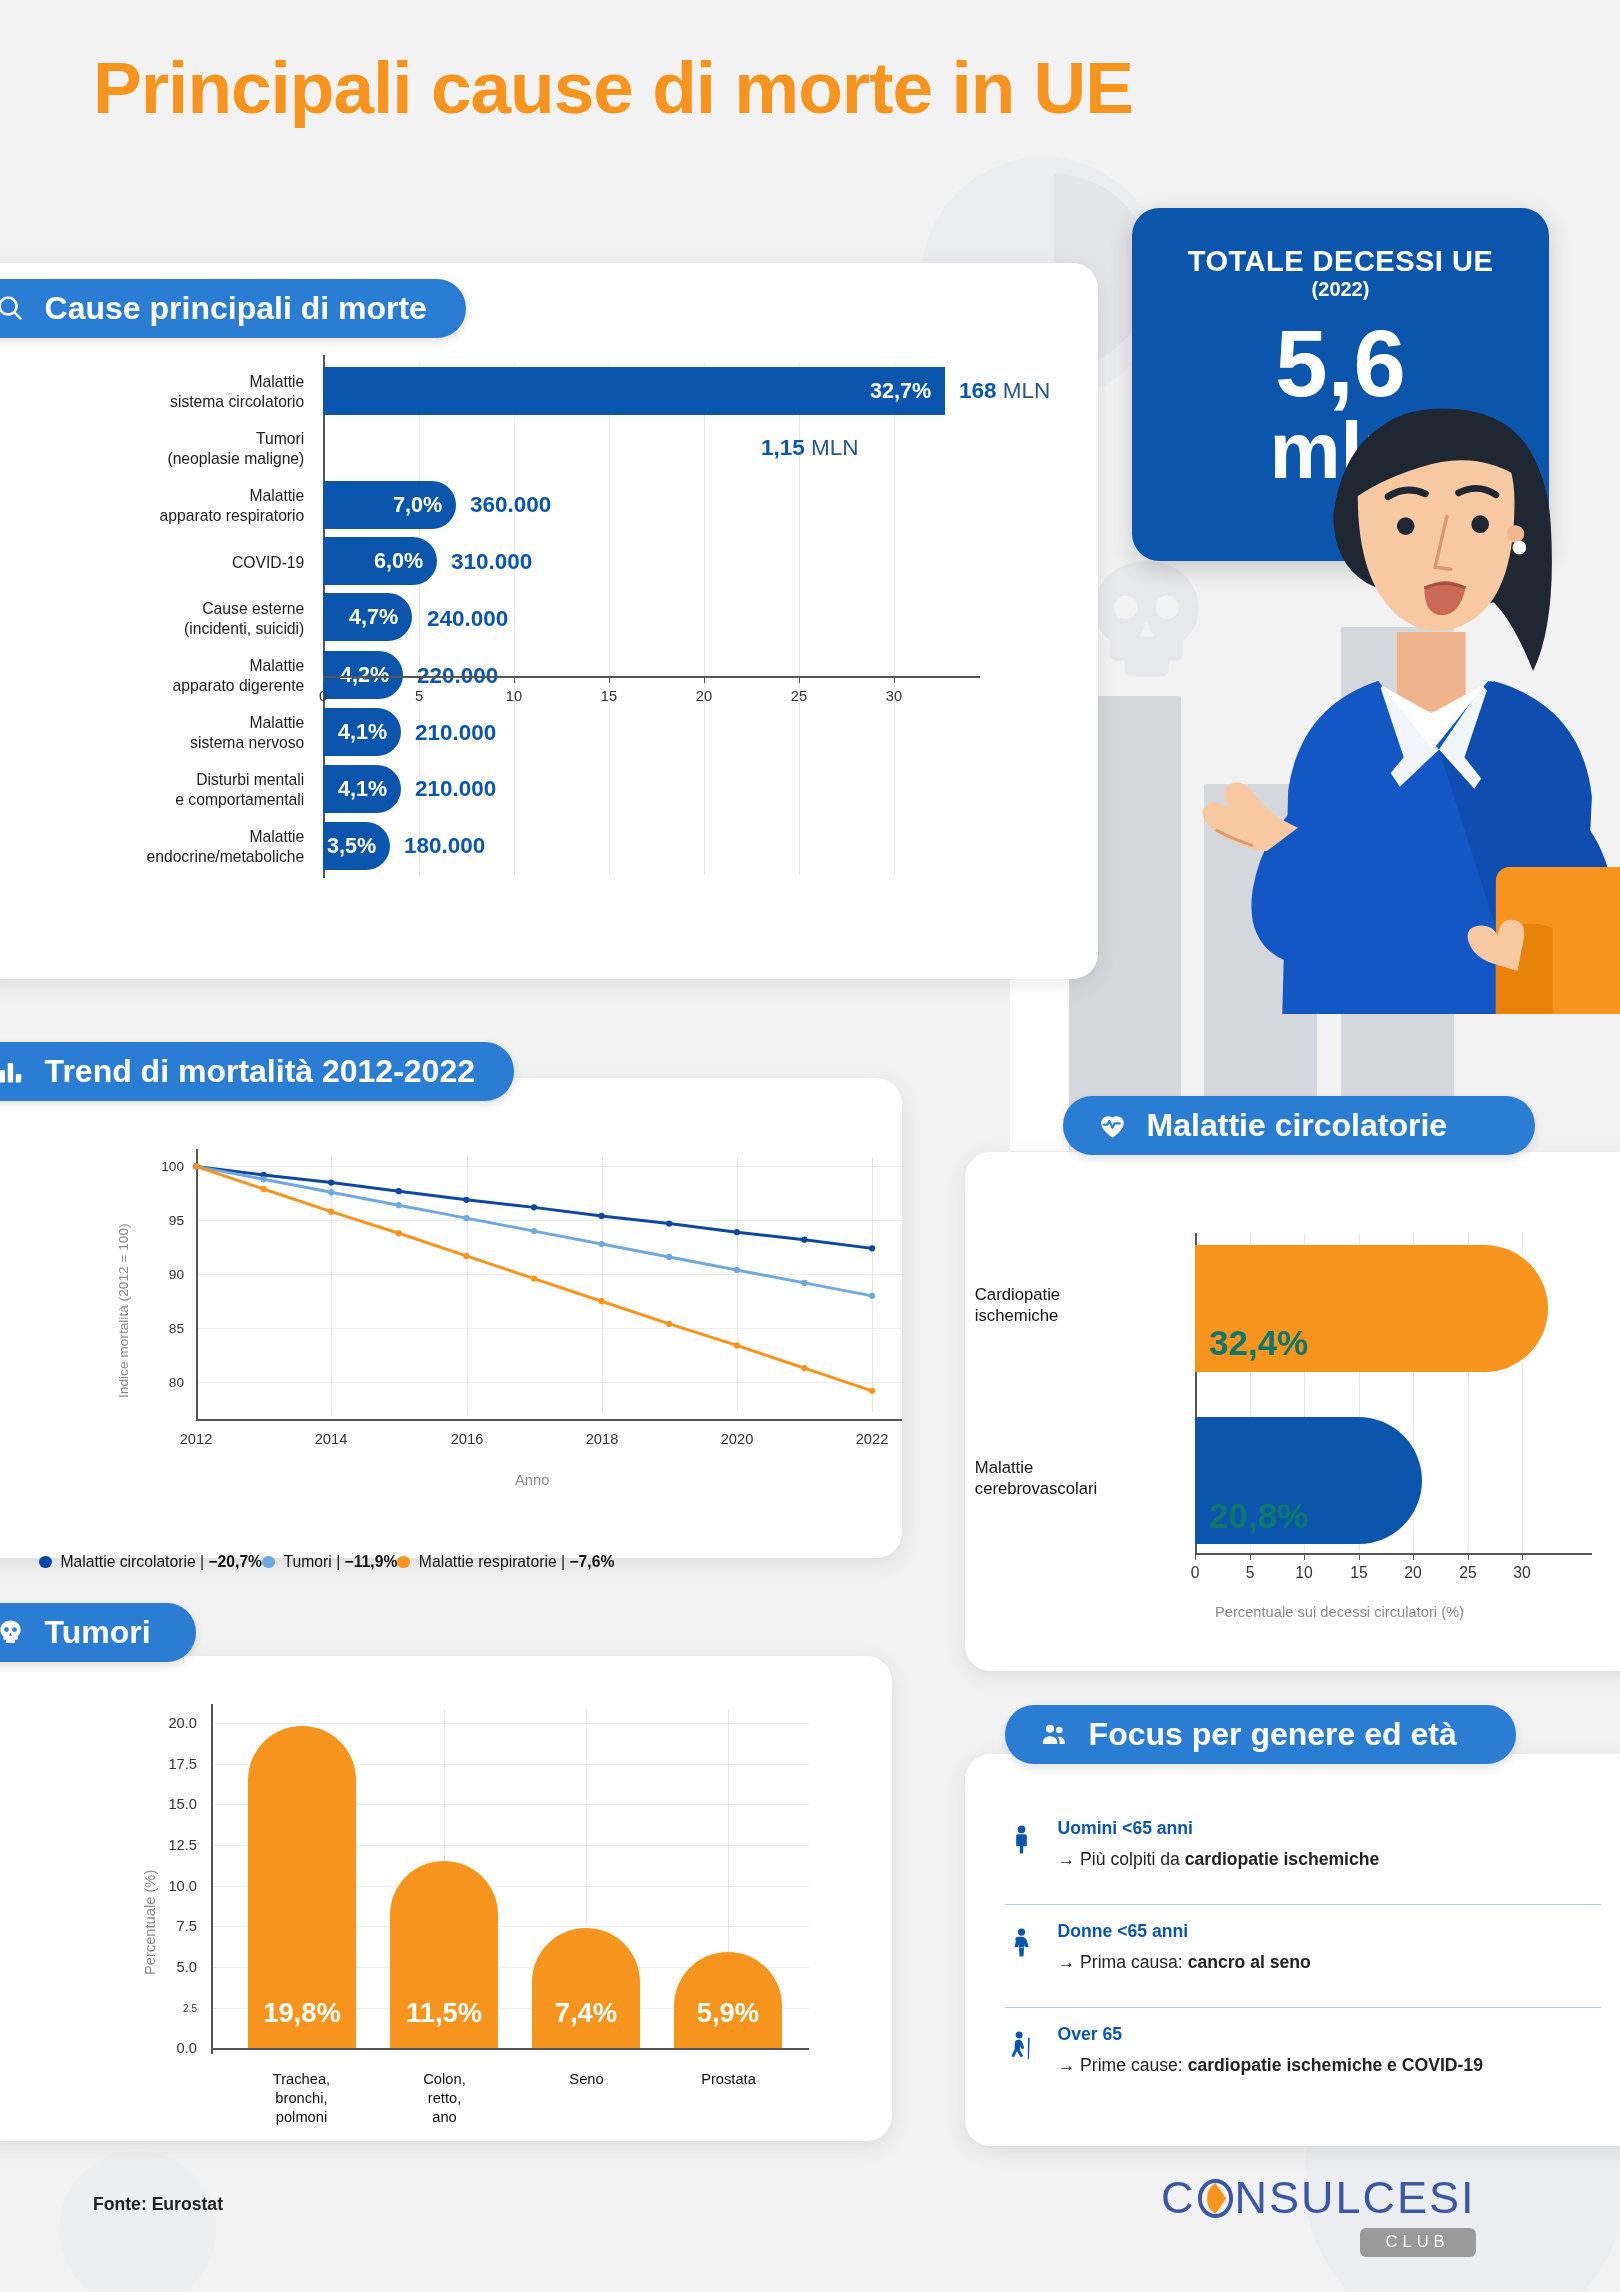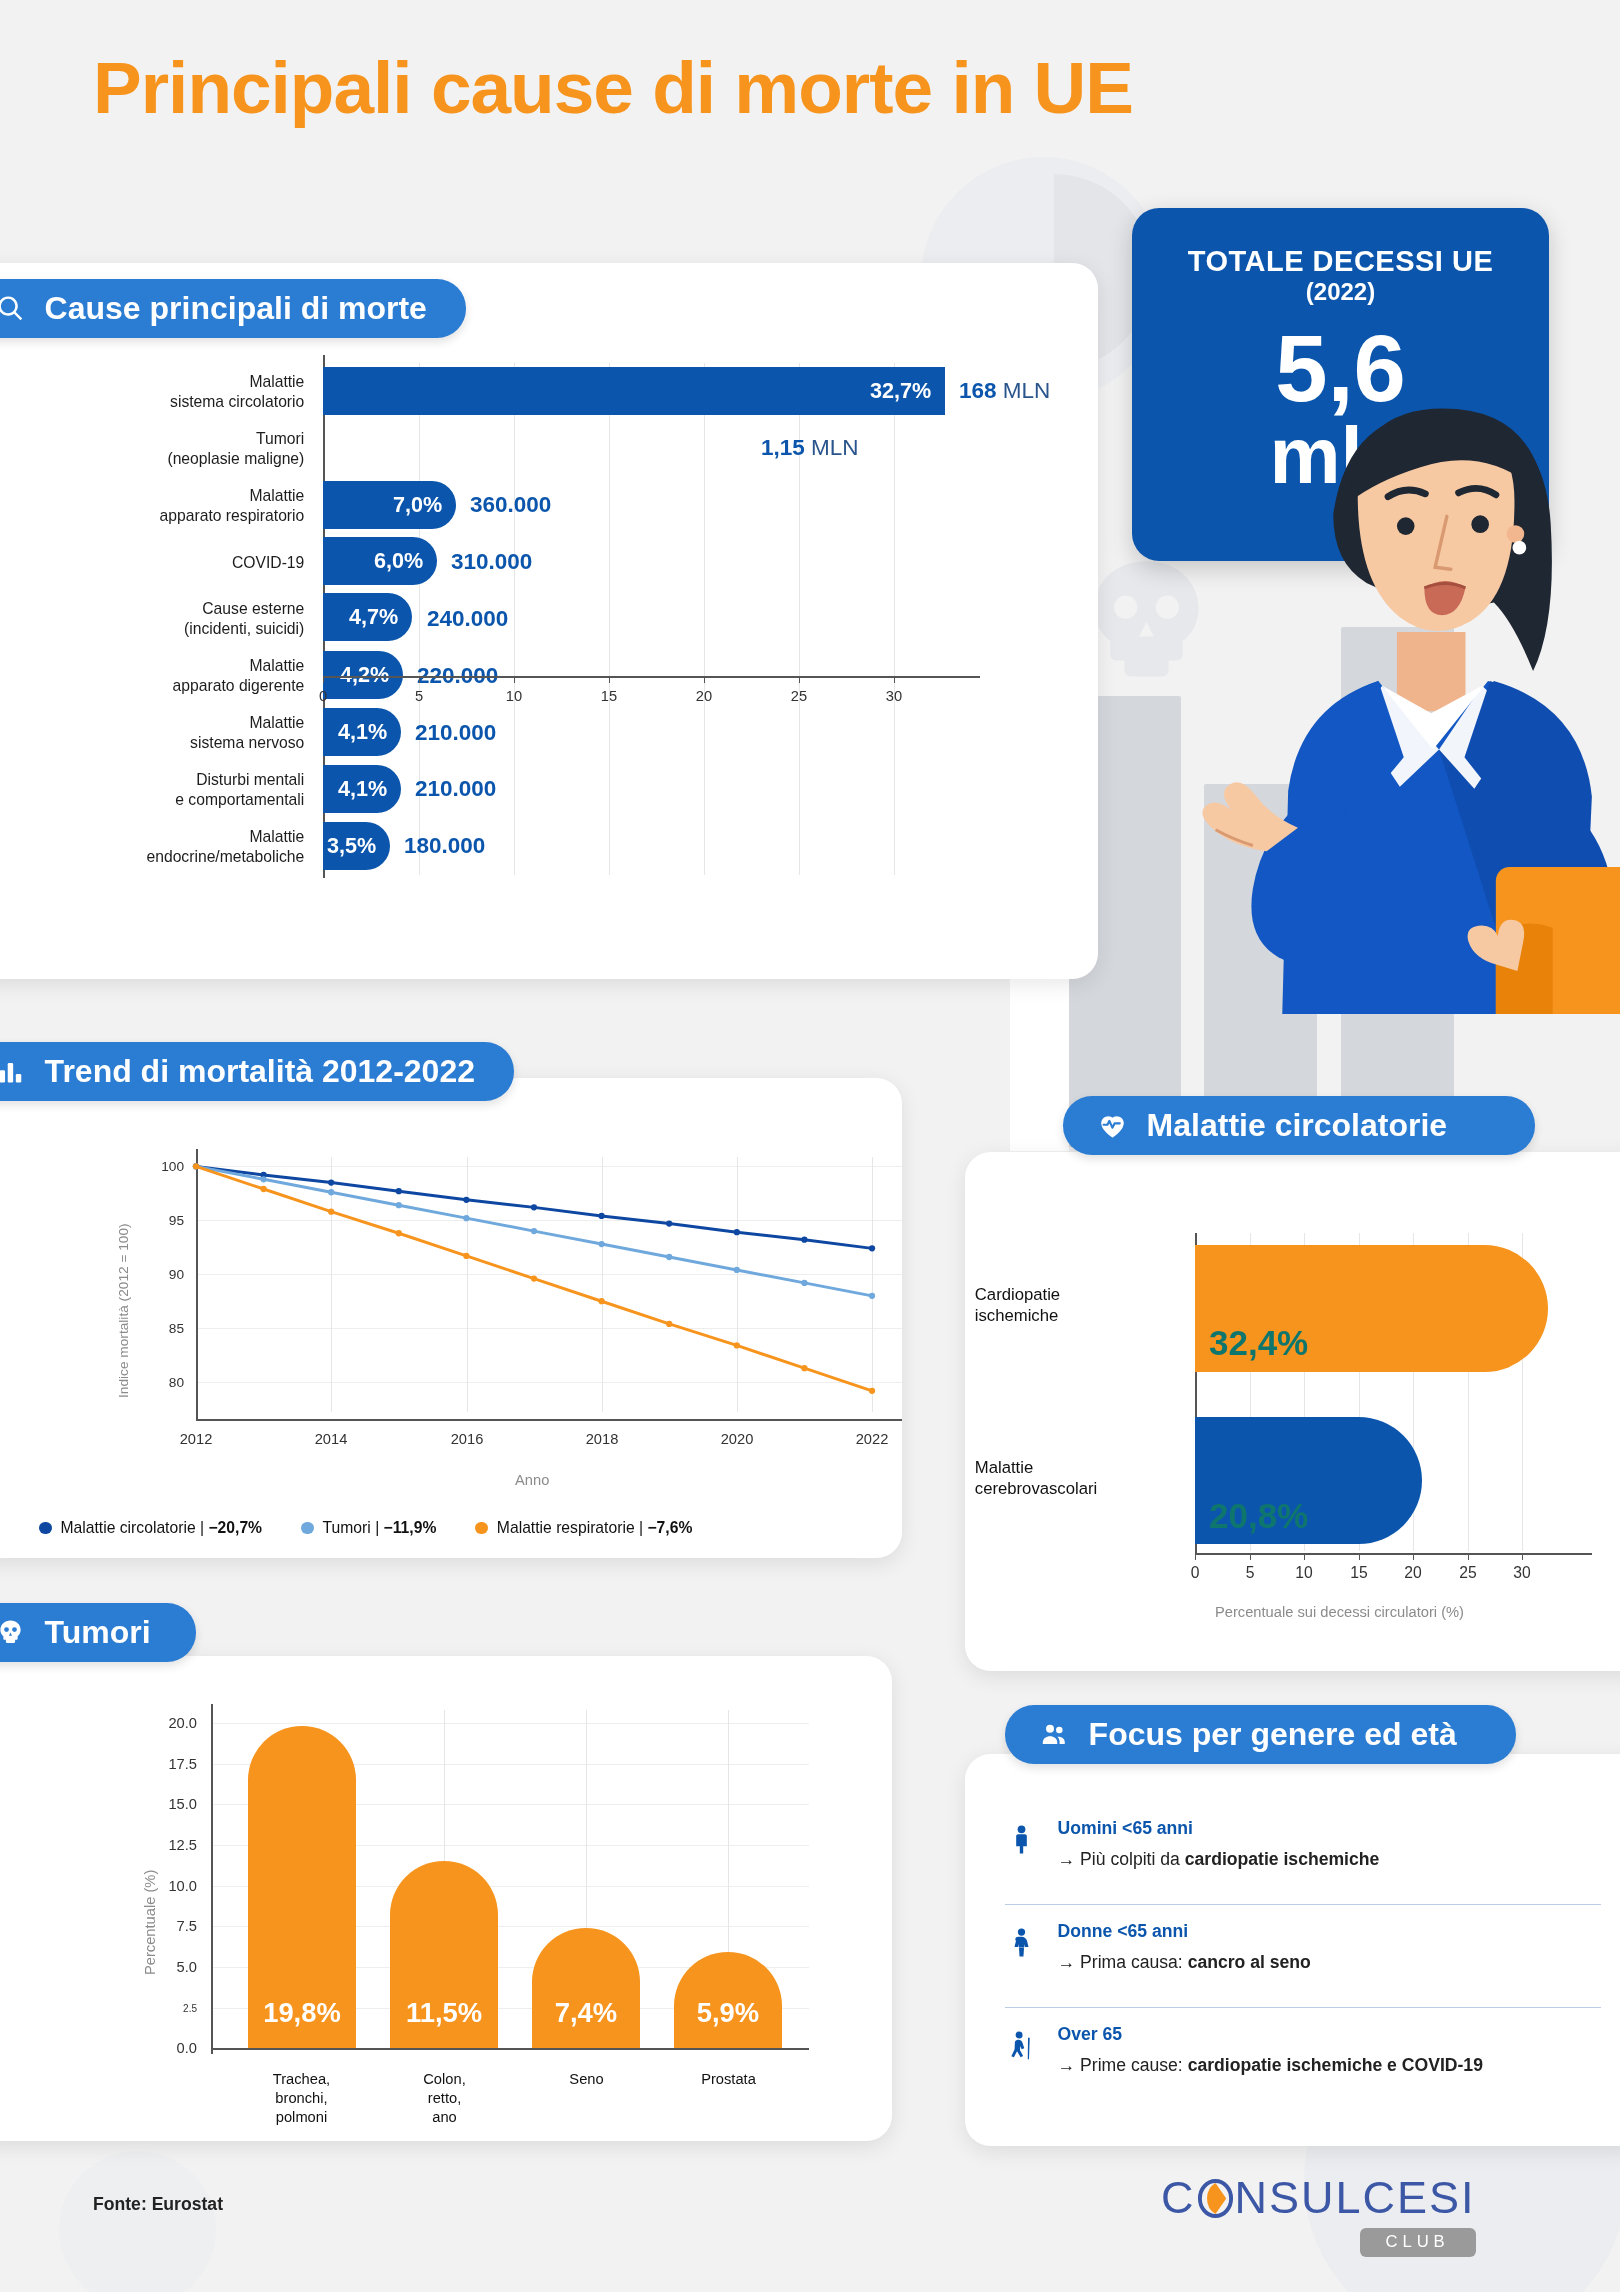--- a/index.html
+++ b/index.html
@@ -81,21 +81,21 @@
   .tick-lbl { position:absolute; font-size:14.7px; color:#333; transform:translateX(-50%); }
   .axis-title { position:absolute; font-size:14.7px; color:#8b8b8b; }
 
   
   .y-lbl { position:absolute; font-size:13.7px; color:#333; transform:translate(-100%,-50%); }
   .gridh { position:absolute; height:1px; background:#eeeeee; }
   .ylabel-rot {
     position:absolute; font-size:13.7px; color:#8b8b8b;
     transform: rotate(-90deg); transform-origin: 0 0; white-space:nowrap;
   }
-  .legend { position:absolute; display:flex; gap:39px; align-items:center; }
+  .legend { position:absolute; display:flex; align-items:center;margin-top:34px; }
   .legend-item { display:flex; align-items:center; gap:8.8px; font-size:15.7px; color:#111; white-space:nowrap; }
   .legend-dot { width:12.7px; height:12.7px; border-radius:50%; flex:0 0 auto; }
 
   
   .c3-bar { position:absolute; border-top-right-radius:88px; border-bottom-right-radius:88px; }
   .c3-val { position:absolute; color:#0f766e; font-size:35px; font-weight:bold; }
   .c3-label { position:absolute; font-size:16.7px; color:#111; line-height:1.25; text-align:left; }
 
   
   .c4-bar { position:absolute; background:#F7941D; border-top-left-radius:69px; border-top-right-radius:69px; }
@@ -267,21 +267,21 @@
       <div class="tick-lbl" style="left:799px;top:11.8px;">25</div>
       <div style="position:absolute;left:894px;top:0px;width:1px;height:6.9px;background:#555;"></div>
       <div class="tick-lbl" style="left:894px;top:11.8px;">30</div>
     </div>
   <div class="axis-title" style="left:573px; top:951px;">Percentuale (%)</div>
 
   <div style="position:absolute; left:1132px; top:208px; width:417px; height:353px;
               background:#0B56AC; border-radius:27.4px; color:#fff; text-align:center;
               padding-top:37px; box-shadow:0 7.8px 23.5px rgba(0,0,0,.18); z-index:14;">
     <div style="font-size:29px; font-weight:bold; letter-spacing:0.5px;">TOTALE DECESSI UE</div>
-    <div style="font-size:24px; font-weight:bold;">(2022)</div>
+    <div style="font-size:20px; font-weight:bold;">(2022)</div>
     <div style="font-size:94px; font-weight:bold; line-height:1.05; margin-top:13.7px;">5,6</div>
     <div style="font-size:80px; font-weight:bold; line-height:.95;">mln</div>
   </div>
 
   <svg style="position:absolute; left:1186px; top:387px; width:461px; height:627px; z-index:15;" viewBox="0 0 470 640">
 
     <path d="M150 130 q15 -105 110 -105 q105 0 112 115 q6 100 -18 150 q-20 -50 -40 -70 q-60 14 -130 -20 q-34 -20 -34 -70z" fill="#1f2733"></path>
 
     <path d="M215 250 h70 v70 q-35 22 -70 0z" fill="#f0b48c"></path>
 

